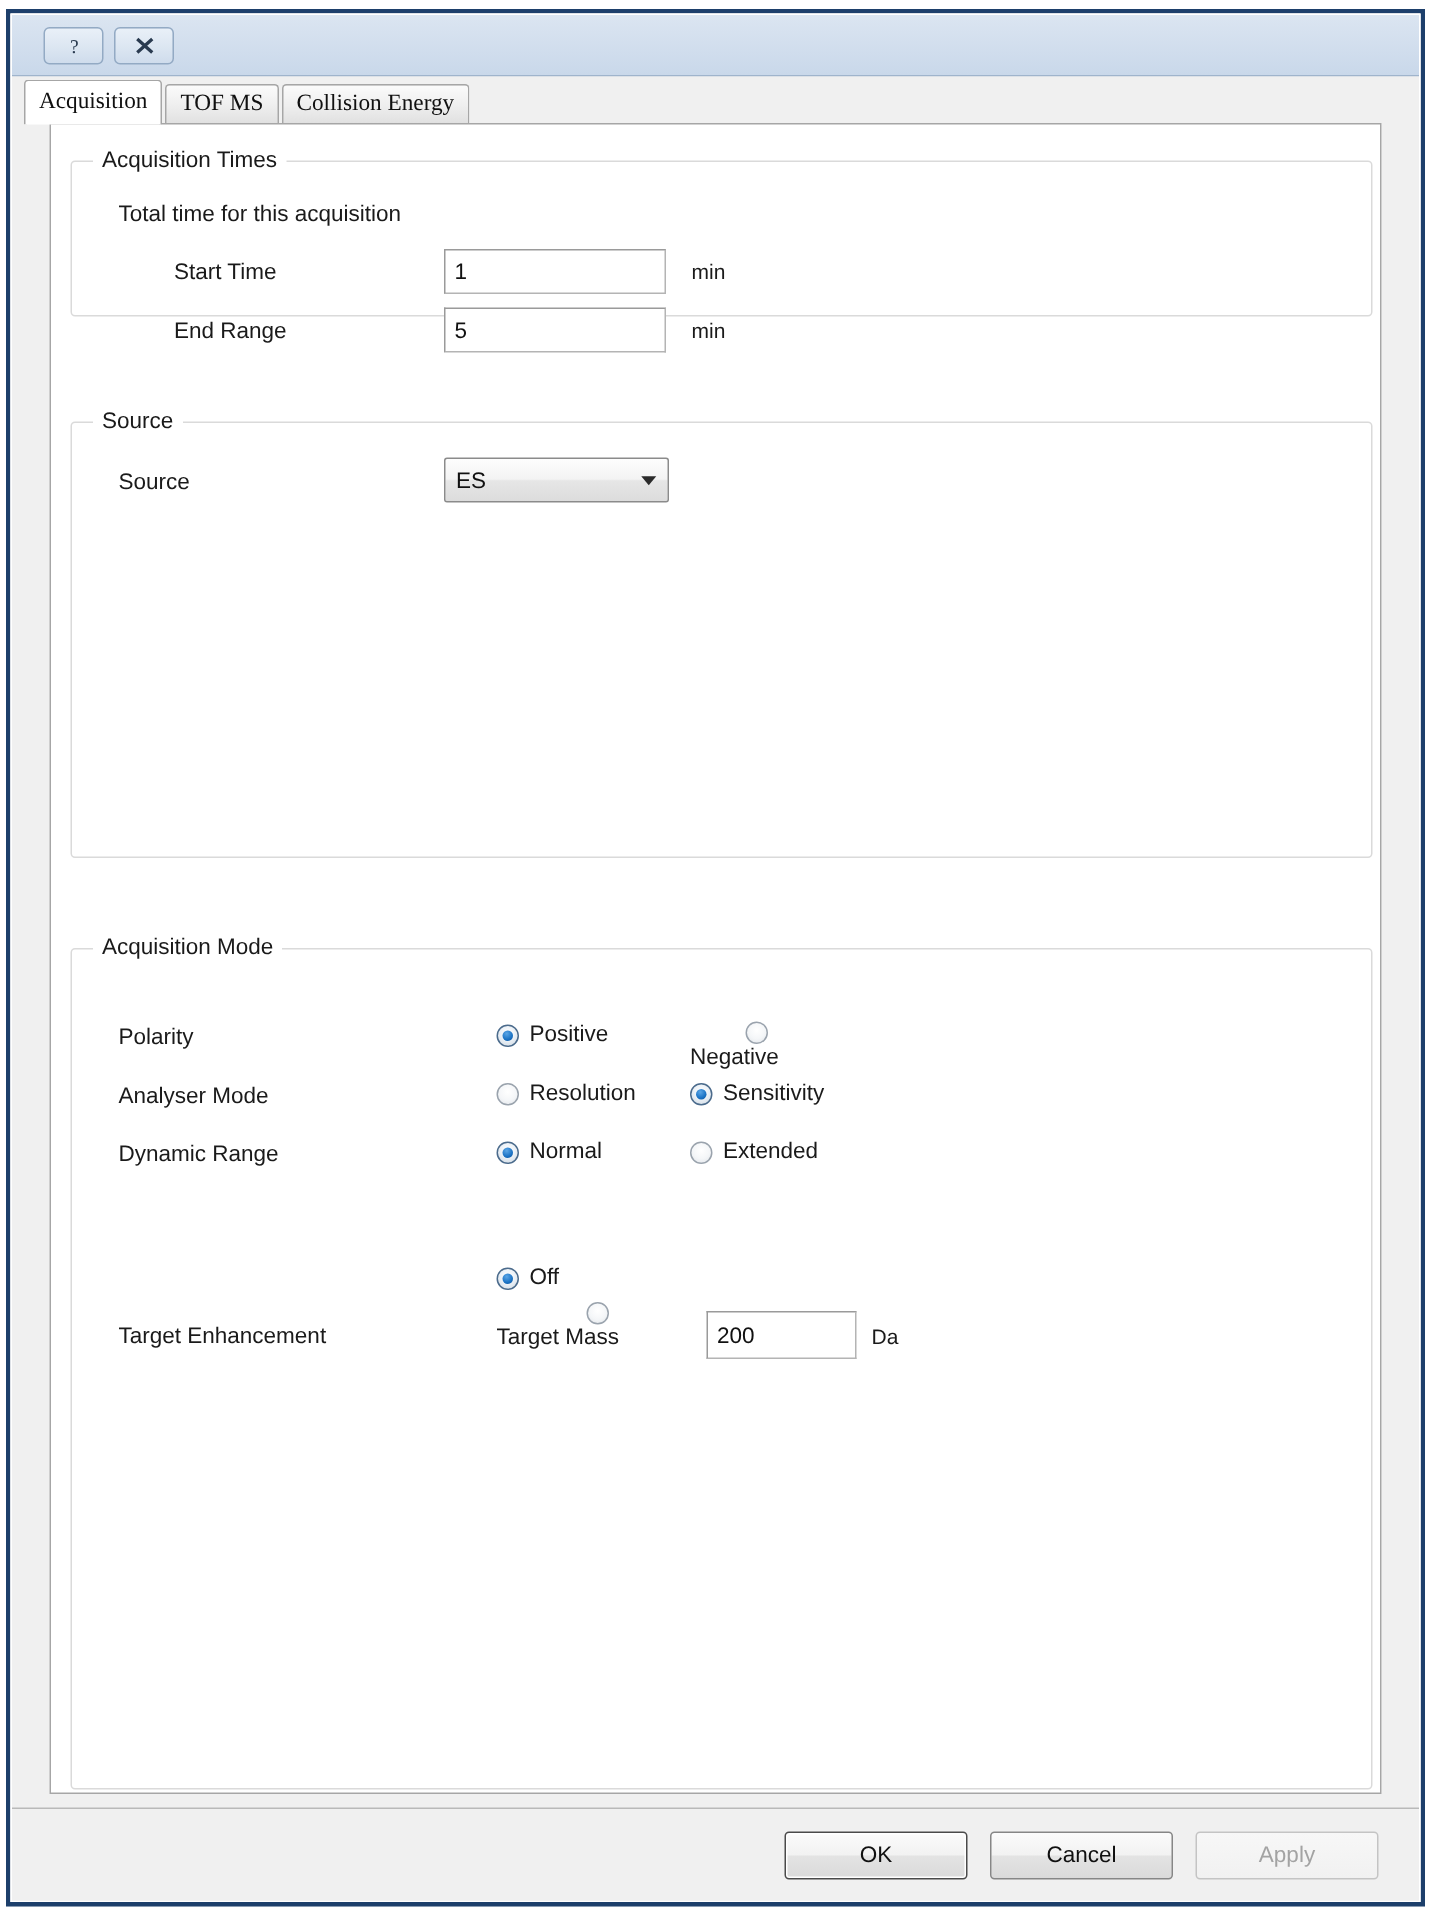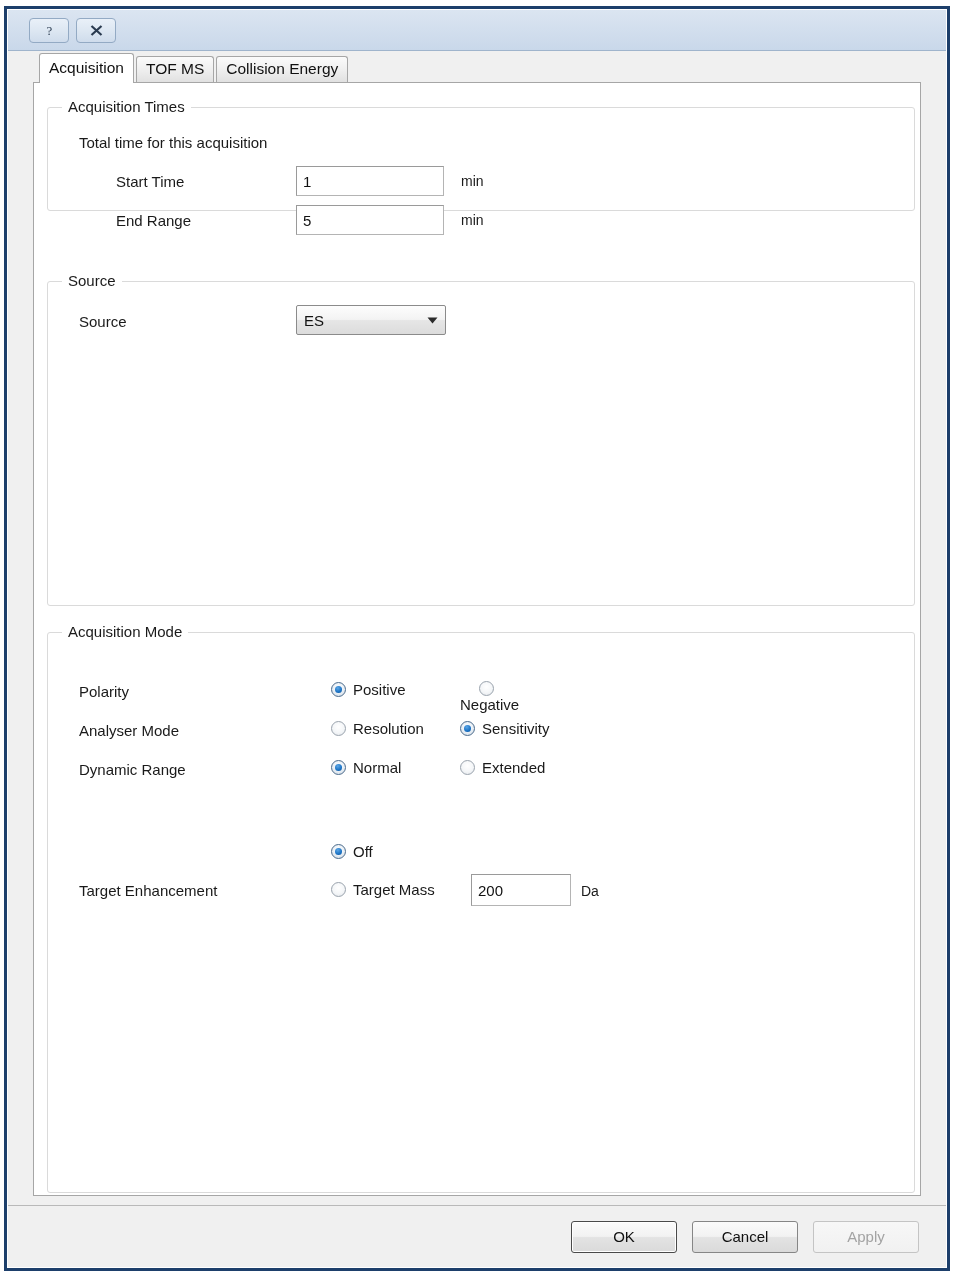--- a/index.html
+++ b/index.html
@@ -70,26 +70,27 @@
     color: #25374d;
     box-sizing: border-box;
   }
   .caption-btn svg { display: block; }
 
   
   #tab-strip {
     position: relative;
     height: 31px;
     flex: 0 0 31px;
-    padding-left: 31px;
+    padding-left: 8px;
     box-sizing: border-box;
     background: #f0f0f0;
     display: flex;
     align-items: flex-end;
     z-index: 3;
+    font-family: Liberation Serif, serif;
   }
   .tab {
     box-sizing: border-box;
     height: 26px;
     line-height: 24px;
     padding: 0 9px;
     margin-right: 2px;
     font-size: 15.5px;
     color: #101010;
     border: 1px solid #a6a6a6;
@@ -186,21 +187,21 @@
     width: 26px;
     display: flex;
     align-items: center;
     justify-content: center;
   }
 
   
   .radio-row {
     position: absolute;
     display: flex;
-    align-items: center;
+    align-items: flex-end;
     white-space: nowrap;
   }
   .radio-dot {
     width: 15px;
     height: 15px;
     border-radius: 50%;
     box-sizing: border-box;
     border: 1px solid #9aa3ad;
     background: radial-gradient(circle at 50% 38%, #ffffff 0%, #f4f6f8 55%, #dfe3e8 100%);
     margin-right: 7px;
@@ -234,21 +235,21 @@
     border-top: 1px solid #b9b9b9;
     margin-top: 9px;
     display: flex;
     align-items: center;
     justify-content: flex-end;
     padding-right: 27px;
     box-sizing: border-box;
   }
   .dlg-btn {
     box-sizing: border-box;
-    width: 106px;
+    width: 122px;
     height: 32px;
     margin-left: 15px;
     border: 1px solid #868686;
     border-radius: 3px;
     background: linear-gradient(to bottom, #fbfbfb 0%, #f2f2f2 48%, #e3e3e3 52%, #dadada 100%);
     font-size: 15px;
     color: #101010;
     display: flex;
     align-items: center;
     justify-content: center;
@@ -297,21 +298,21 @@
 
         <div class="field-label" style="left:68px; top:65px;">Start Time</div>
         <input class="textbox" style="left: 248px; top: 58px; width: 148px; height: 30px;" value="1">
         <div class="unit" style="left:413px; top:65px;">min</div>
 
         <div class="field-label" style="left:68px; top:104px;">End Range</div>
         <input class="textbox" style="left: 248px; top: 97px; width: 148px; height: 30px;" value="5">
         <div class="unit" style="left:413px; top:104px;">min</div>
       </div>
 
-      <div class="groupbox" style="left:13px; top:198px; width:868px; height:325px;">
+      <div class="groupbox" style="left:13px; top:198px; width:868px; height:291px;">
         <div class="group-title">Source</div>
 
         <div class="field-label" style="left:31px; top:31px;">Source</div>
 
         <div class="combobox" style="left:248px; top:23px; width:150px; height:30px;">
           <div class="combo-value">ES</div>
           <div class="combo-arrow">
             <svg width="11" height="7" viewBox="0 0 11 7">
               <path d="M0.5 0.5 L10.5 0.5 L5.5 6.5 Z" fill="#2b2b2b"></path>
             </svg>
@@ -350,21 +351,21 @@
         <div class="radio-row" style="left:412px; top:126px;">
           <span class="radio-dot"></span>
           <span class="radio-label">Extended</span>
         </div>
 
         <div class="field-label" style="left:31px; top:249px;">Target Enhancement</div>
         <div class="radio-row" style="left:283px; top:210px;">
           <span class="radio-dot checked"></span>
           <span class="radio-label">Off</span>
         </div>
-        <div class="radio-row" style="left:283px; top:248px;">
+        <div class="radio-row" style="left:283px; top:235px;flex-direction:column;">
           <span class="radio-dot"></span>
           <span class="radio-label">Target Mass</span>
         </div>
         <input class="textbox" style="left: 423px; top: 241px; width: 100px; height: 32px;" value="200">
         <div class="unit" style="left:533px; top:250px;">Da</div>
       </div>
 
     </div>
 
     <div id="footer">

